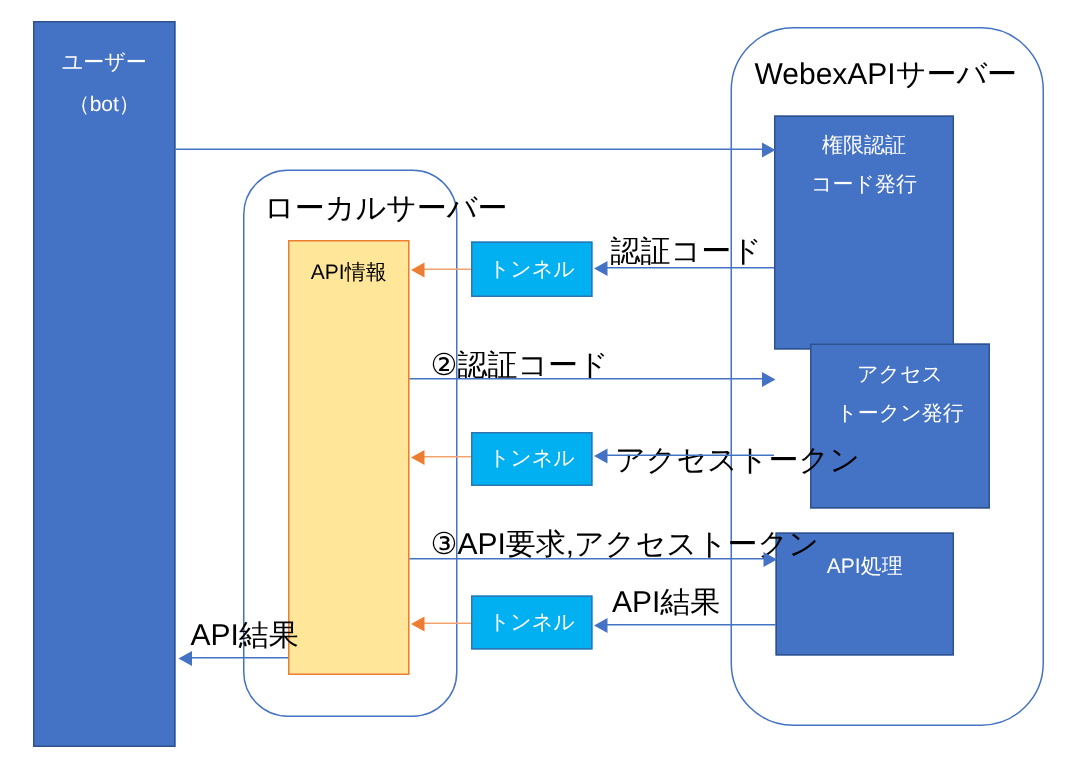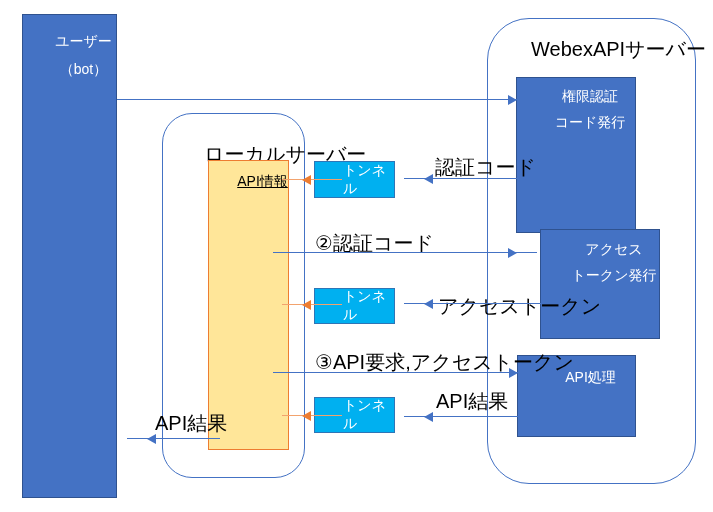--- a/index.html
+++ b/index.html
@@ -1,36 +1,36 @@
 <!DOCTYPE html>
 <html><head>
 <meta charset="utf-8">
 <style>
   html,body{margin:0;padding:0;background:#fff;}
   .canvas{
     position:relative;width:713px;height:512px;background:#ffffff;
     font-family:"Liberation Sans","DejaVu Sans",sans-serif;
     color:#000;overflow:hidden;
   }
-  .abs{position:absolute;padding-left:28px;}
+  .abs{position:absolute;}
   
   .user-box{
     left:22px;top:14px;width:95px;height:484px;
     background:#4472C4;border:1.5px solid #2F528F;box-sizing:border-box;
     color:#fff;font-size:14px;text-align:center;padding-top:12px;line-height:28px;
   }
   .local-container{
     left:162px;top:113px;width:143px;height:365px;
     border:1.5px solid #4472C4;border-radius:30px;box-sizing:border-box;background:transparent;
   }
-  .local-title{left:176px;top:125px;font-size:14px;margin-top:16px;}
+  .local-title{left:176px;top:125px;font-size:14px;}
   .api-info-box{
-    left:208px;top:160px;width:81px;height:290px;
+    left:192px;top:160px;width:81px;height:290px;
     background:#FFE699;border:1.5px solid #ED7D31;box-sizing:border-box;
-    font-size:14px;text-align:center;padding-top:12px;text-decoration:underline;
+    font-size:14px;text-align:center;padding-top:12px;
   }
   .webex-container{
     left:487px;top:18px;width:209px;height:466px;
     border:1.5px solid #4472C4;border-radius:42px;box-sizing:border-box;background:transparent;
   }
   .webex-title{left:503px;top:36px;font-size:14px;}
   
   .blue-box{
     background:#4472C4;border:1px solid #2F528F;box-sizing:border-box;
     color:#fff;font-size:14px;text-align:center;line-height:26px;

